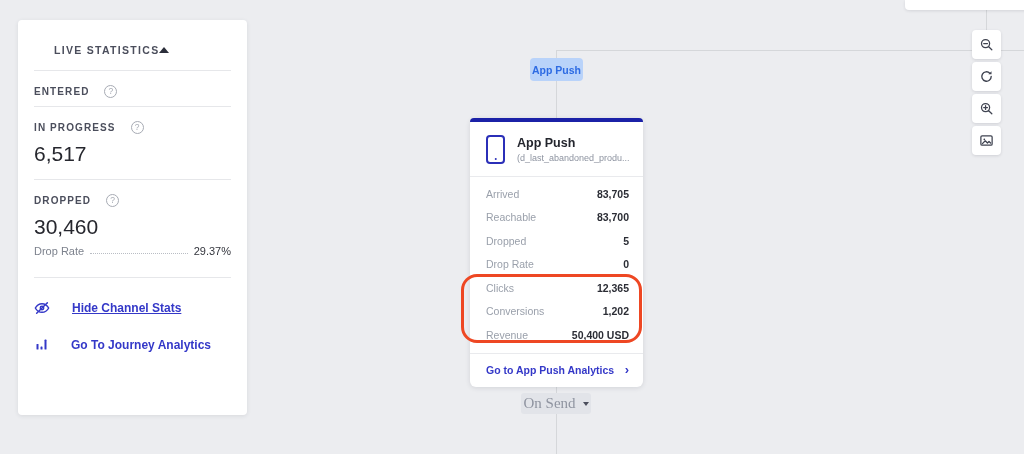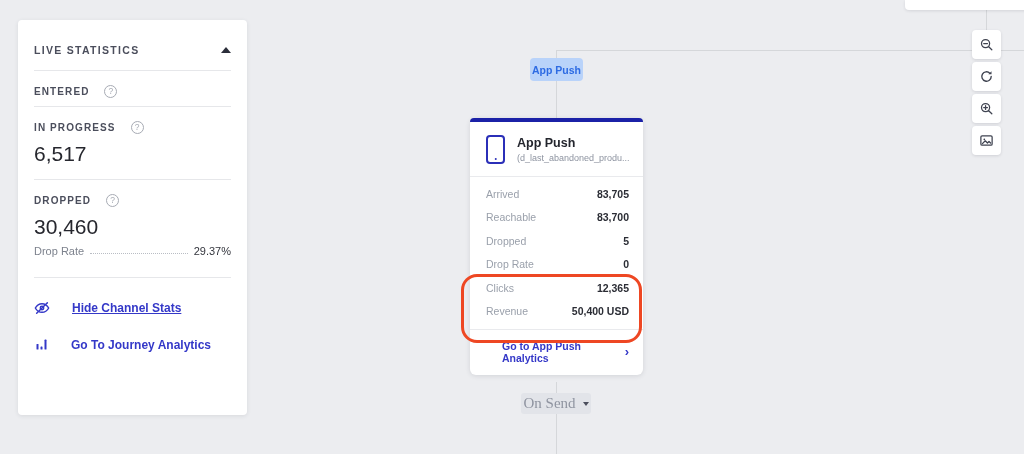--- a/index.html
+++ b/index.html
@@ -25,21 +25,21 @@
     border-radius:0 0 4px 4px;
   }
 
   
   .stats-panel {
     position:absolute; left:18px; top:20px; width:229px; height:395px;
     background:#fff; border-radius:4px;
     box-shadow:0 1px 4px rgba(40,45,60,.10);
     padding:24px 16px 0 16px;
   }
-  .panel-head { display:flex; align-items:center; justify-content:space-between; }
+  .panel-head { display:flex; align-items:center; justify-content:flex-start;margin-left:20px; }
   .panel-title {
     font-size:10.5px; font-weight:700; letter-spacing:1.3px; color:#4b4e5c;
   }
   .caret-up {
     width:0; height:0; cursor:pointer;
     border-left:5px solid transparent; border-right:5px solid transparent;
     border-bottom:6px solid #2b2e3a;
   }
   .divider { border-top:1px solid #e6e7ea; margin-top:14px; }
   .stat-section { padding-top:14px; }
@@ -98,21 +98,21 @@
   .node-divider { border-top:1px solid #e9eaed; }
   .node-stats { padding:5px 0 6px 0; }
   .stat-row {
     display:flex; align-items:center; justify-content:space-between;
     height:23.5px; padding:0 14px 0 16px;text-align:center;
   }
   .stat-row .row-label { font-size:10.5px; color:#9aa0ab; }
   .stat-row .row-value { font-size:10.5px; font-weight:600; color:#2b2d35; }
   .node-footer {
     display:flex; align-items:center; justify-content:space-between;
-    padding:10px 14px 11px 32px; cursor:pointer;
+    padding:10px 14px 11px 16px; cursor:pointer;
   }
   .footer-label { font-size:10.5px; font-weight:700; color:#3438c8; }
   .footer-chevron { font-size:13px; font-weight:700; color:#3438c8; line-height:10px; }
 
   
   .red-annotation {
     position:absolute; left:461px; top:274px; width:181px; height:69px;
     border:3px solid #ee4723; border-radius:16px; pointer-events:none;
   }
 
@@ -232,20 +232,24 @@
     </div>
     <div class="stat-row">
       <span class="row-label">Drop Rate</span>
       <span class="row-value">0</span>
     </div>
     <div class="stat-row">
       <span class="row-label">Clicks</span>
       <span class="row-value">12,365</span>
     </div>
     <div class="stat-row">
+      <span class="row-label">Conversions</span>
+      <span class="row-value">1,202</span>
+    </div>
+    <div class="stat-row">
       <span class="row-label">Revenue</span>
       <span class="row-value">50,400 USD</span>
     </div>
   </div>
   <div class="node-divider"></div>
   <div class="node-footer">
     <span class="footer-label">Go to App Push Analytics</span>
     <span class="footer-chevron">›</span>
   </div>
 </div>

